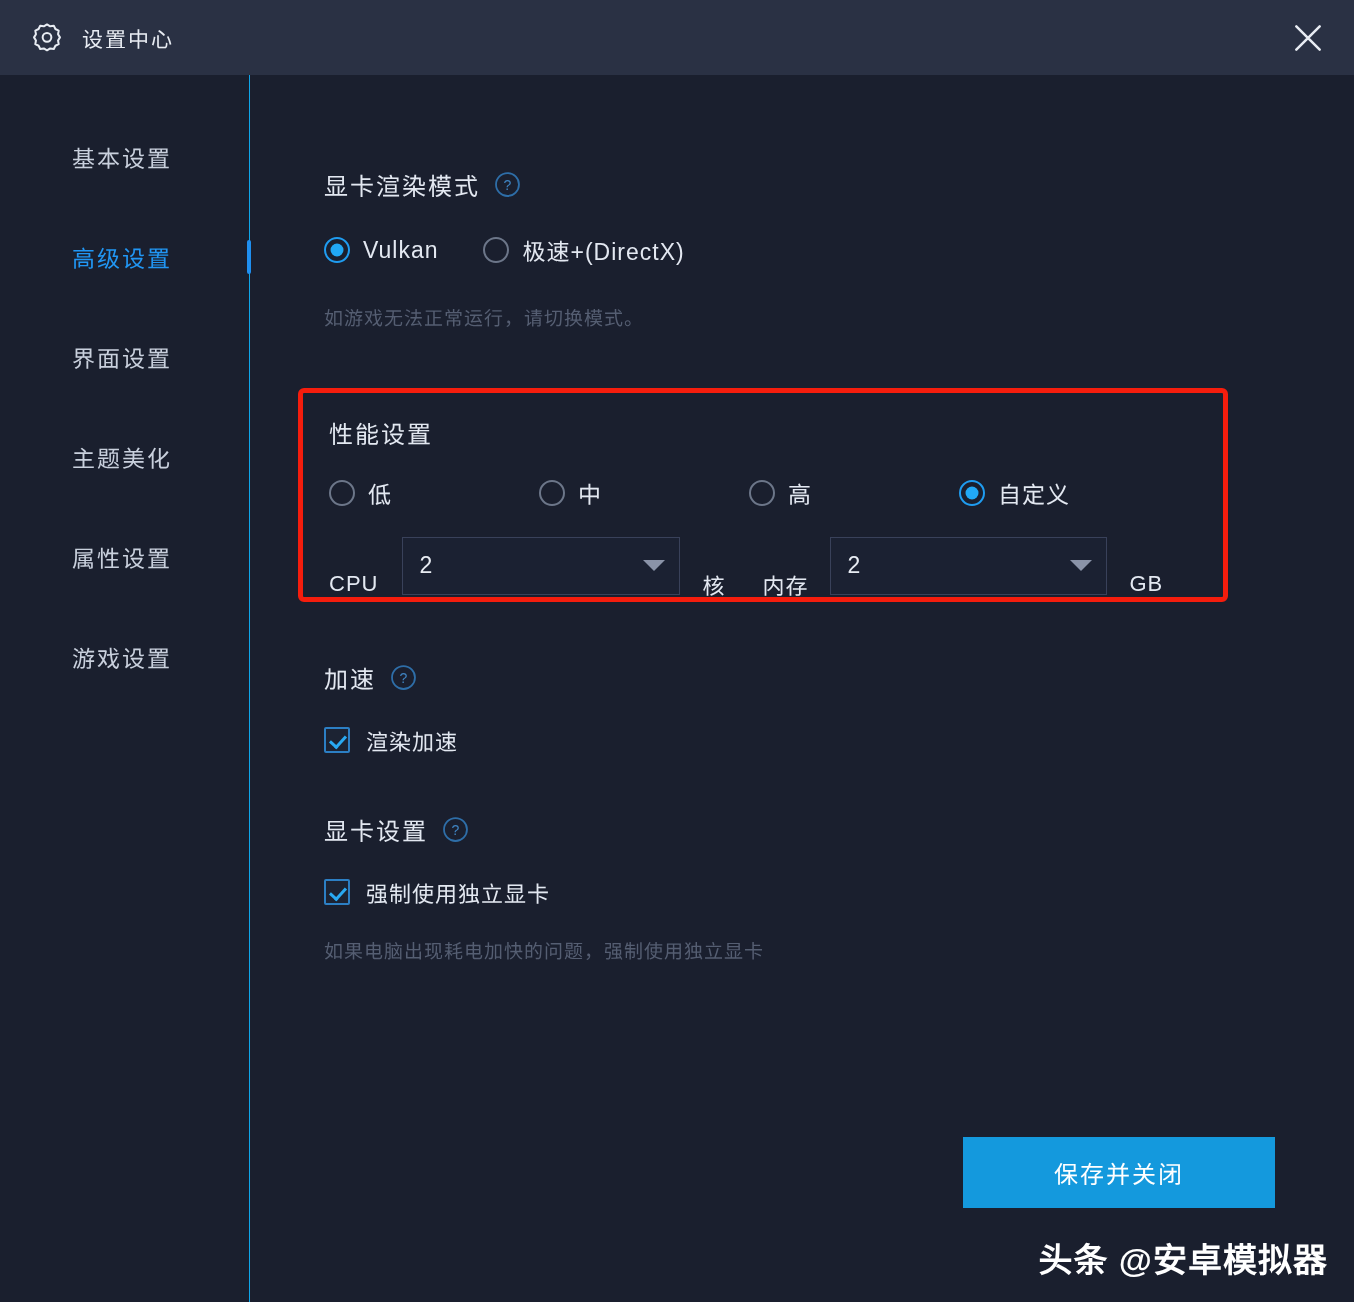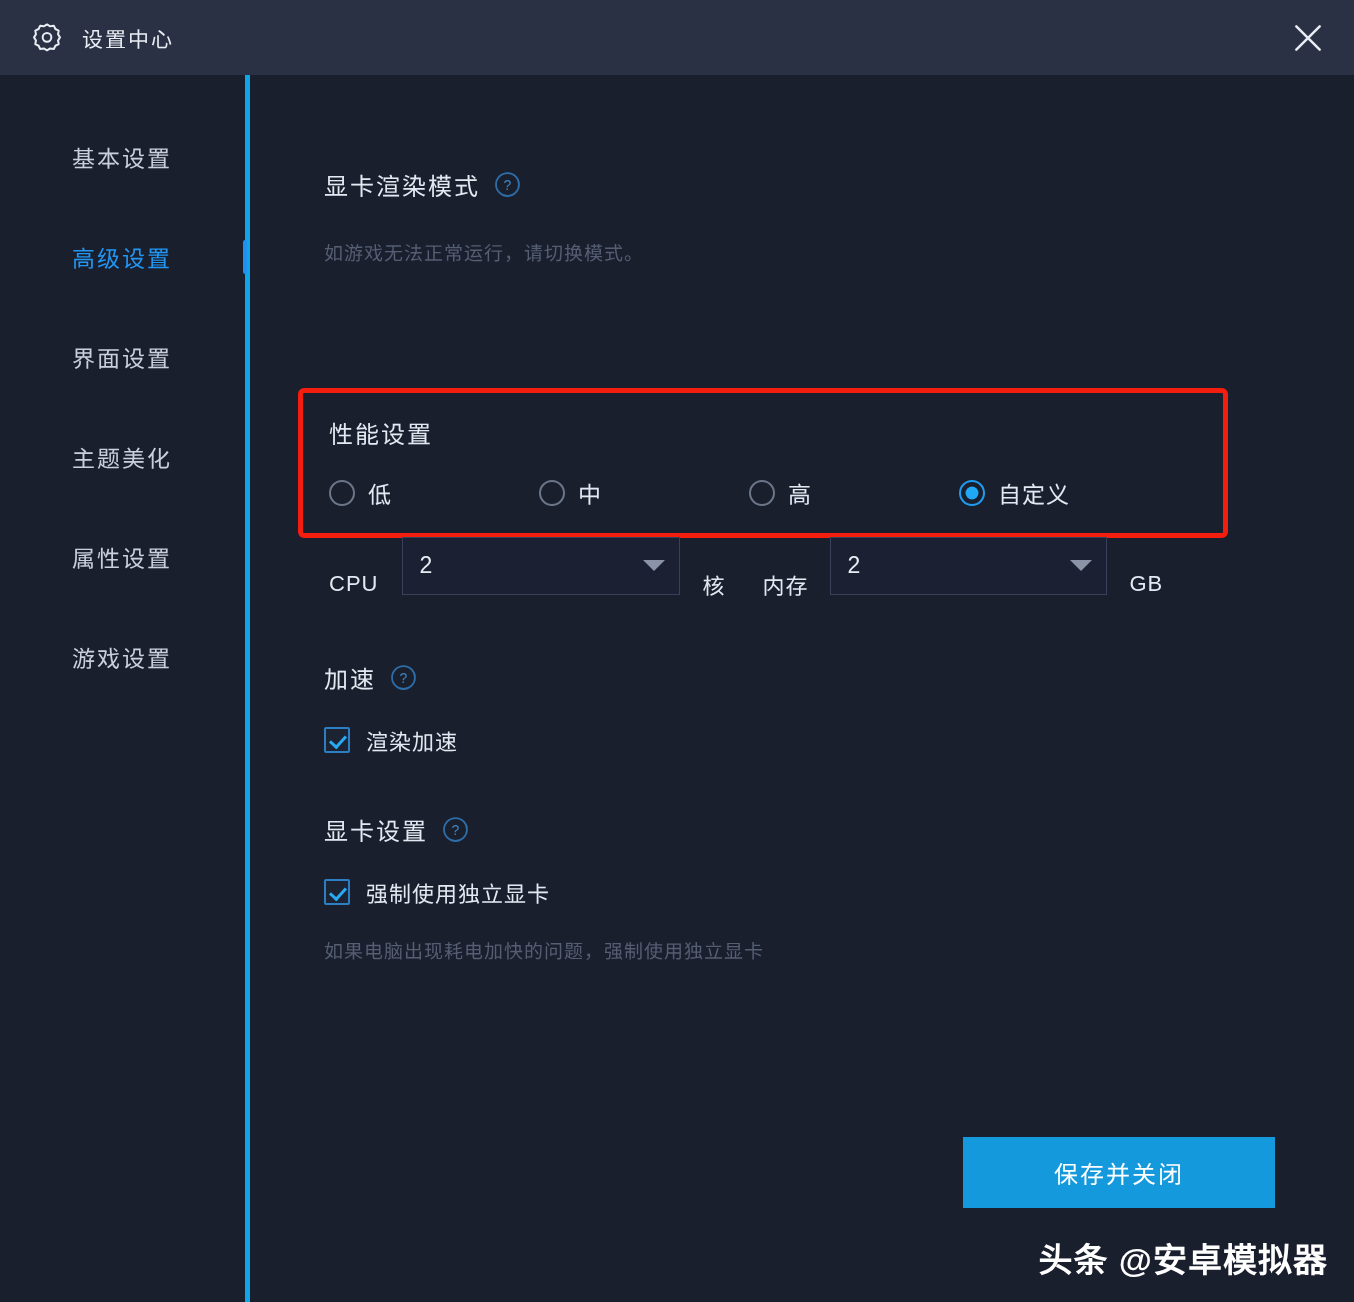--- a/index.html
+++ b/index.html
@@ -69,21 +69,21 @@
     display: flex;
     position: relative;
     min-height: 0;
   }
 
   
   .sidebar {
     width: 250px;
     flex: 0 0 250px;
     background: #1a1f2e;
-    border-right: 5px solid #0ea5e9;
+    border-right: 1px solid #0ea5e9;
     padding-top: 32px;
     box-sizing: border-box;
     position: relative;
   }
   .nav-item {
     height: 100px;
     display: flex;
     align-items: center;
     padding-left: 72px;
     box-sizing: border-box;
@@ -222,21 +222,21 @@
   }
   .render-radios .radio:first-child { margin-right: 15px; }
   .render-hint { margin-top: 36px; }
 
   
   .perf-box {
     position: absolute;
     left: 48px;
     top: 313px;
     width: 930px;
-    height: 150px;
+    height: 214px;
     border: 5px solid #f51d0d;
     border-radius: 6px;
     box-sizing: border-box;
     padding: 22px 16px 0 26px;
   }
   .perf-title {
     font-size: 24px;
     color: #e3e8f1;
     letter-spacing: 2px;
   }
@@ -399,20 +399,30 @@
 
       <div class="render-block">
         <div class="section-title-row">
           <span class="section-title">显卡渲染模式</span>
           <span>
             <svg class="help-icon" viewBox="0 0 24 24" fill="none">
               <circle cx="12" cy="12" r="10.2" stroke="#2e6ea8" stroke-width="1.6"></circle>
               <text x="12" y="16.6" font-size="12.5" fill="#3f84c2" text-anchor="middle" font-family="Liberation Sans, sans-serif">?</text>
             </svg>
           </span>
+        </div>
+        <div class="render-radios">
+          <label class="radio checked">
+            <span class="radio-dot"></span>
+            <span class="radio-label">Vulkan</span>
+          </label>
+          <label class="radio">
+            <span class="radio-dot"></span>
+            <span class="radio-label">极速+(DirectX)</span>
+          </label>
         </div>
         <div class="hint-text render-hint">如游戏无法正常运行，请切换模式。</div>
       </div>
 
       <div class="perf-box">
         <div class="perf-title">性能设置</div>
         <div class="perf-radios">
           <label class="radio">
             <span class="radio-dot"></span>
             <span class="radio-label">低</span>

